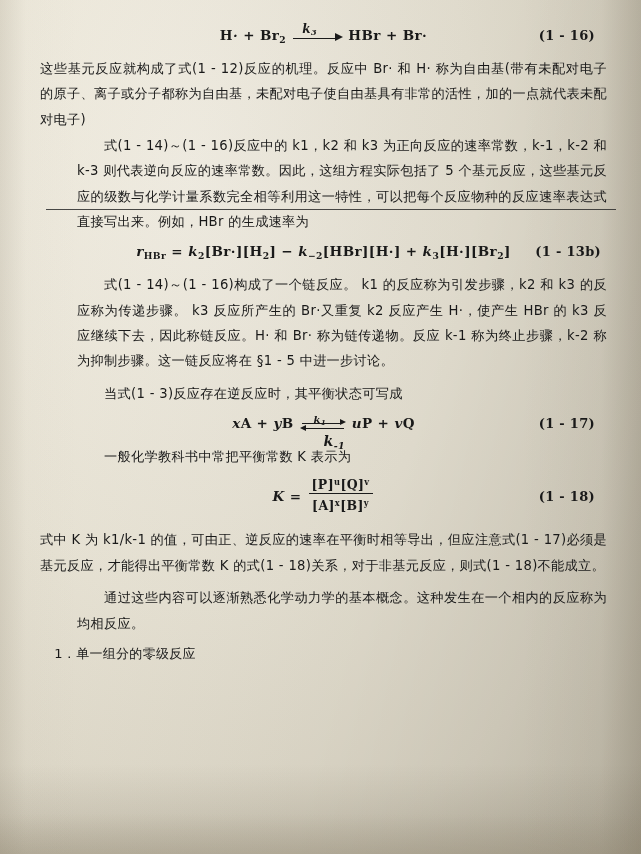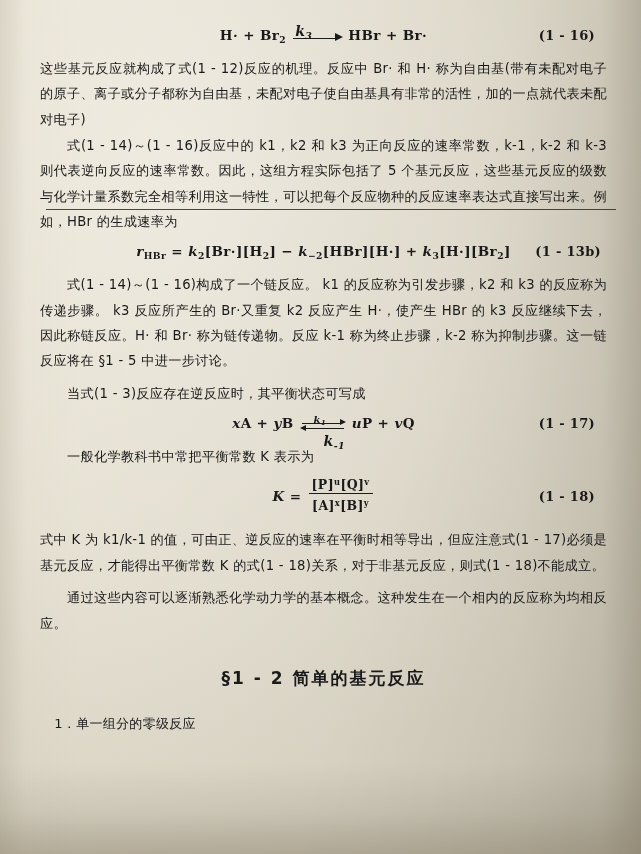--- a/index.html
+++ b/index.html
@@ -43,20 +43,21 @@
     line-height: 1.92;
     letter-spacing: 0.3px;
     color: #191919;
   }
   p {
     margin: 0 0 1px 0;
     text-align: justify;
   }
   .indent {
     text-indent: 2.05em;
+    margin-left: 37px;
   }
   .eq-line {
     display: flex;
     align-items: center;
     justify-content: center;
     position: relative;
     margin: 5px 0 7px 0;
     min-height: 26px;
     font-weight: bold;
   }
@@ -103,23 +104,23 @@
     position: absolute;
     right: 0px;
     top: 4.5px;
     width: 0; height: 0;
     border-left: 8px solid #1b1b1b;
     border-top: 4.5px solid transparent;
     border-bottom: 4.5px solid transparent;
   }
   .arrow-box .lbl-top {
     position: absolute;
-    left: 4px;
+    left: 11px;
     top: -11px;
-    font-size: 14px;
+    font-size: 12px;
     font-style: italic;
     font-family: "DejaVu Serif", serif;
   }
   .dbl-arrow {
     display: inline-block;
     position: relative;
     width: 46px;
     height: 18px;
     vertical-align: middle;
     margin: 0 1px;
@@ -280,20 +281,19 @@
       </span>
       <span class="eq-num">(1 - 18)</span>
     </div>
 
     <p>式中 K 为 k1/k-1 的值，可由正、逆反应的速率在平衡时相等导出，但应注意式(1 - 17)必须是基元反应，才能得出平衡常数 K 的式(1 - 18)关系，对于非基元反应，则式(1 - 18)不能成立。</p>
 
     <div class="blockgap"></div>
 
     <p class="indent">通过这些内容可以逐渐熟悉化学动力学的基本概念。这种发生在一个相内的反应称为均相反应。</p>
 
-    <div class="section-heading">§1 - 2  简单的基元反应</div>
 
 
     <div class="item-line">1．单一组分的零级反应</div>
 
   </div>
   <div class="tail-fade"></div>
 </div>
 
 </body></html>

